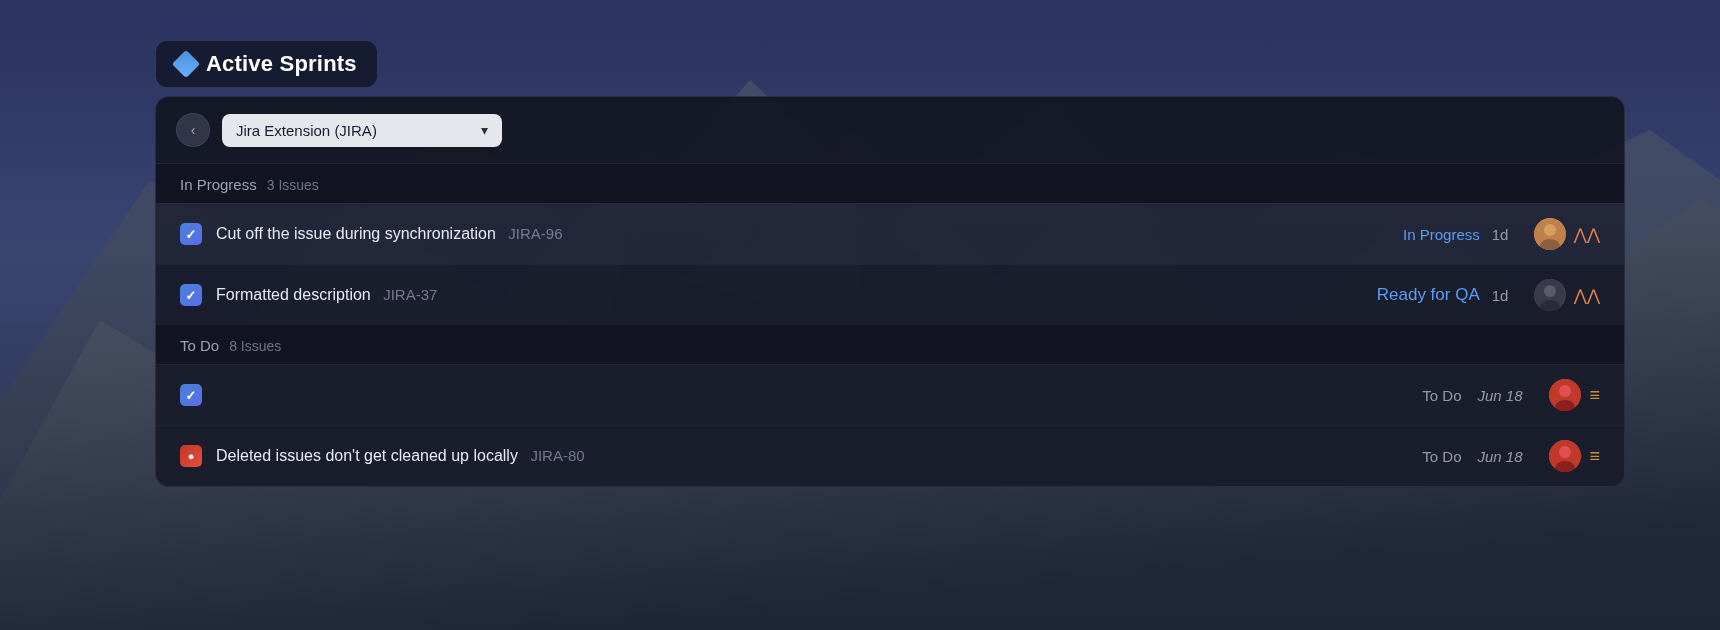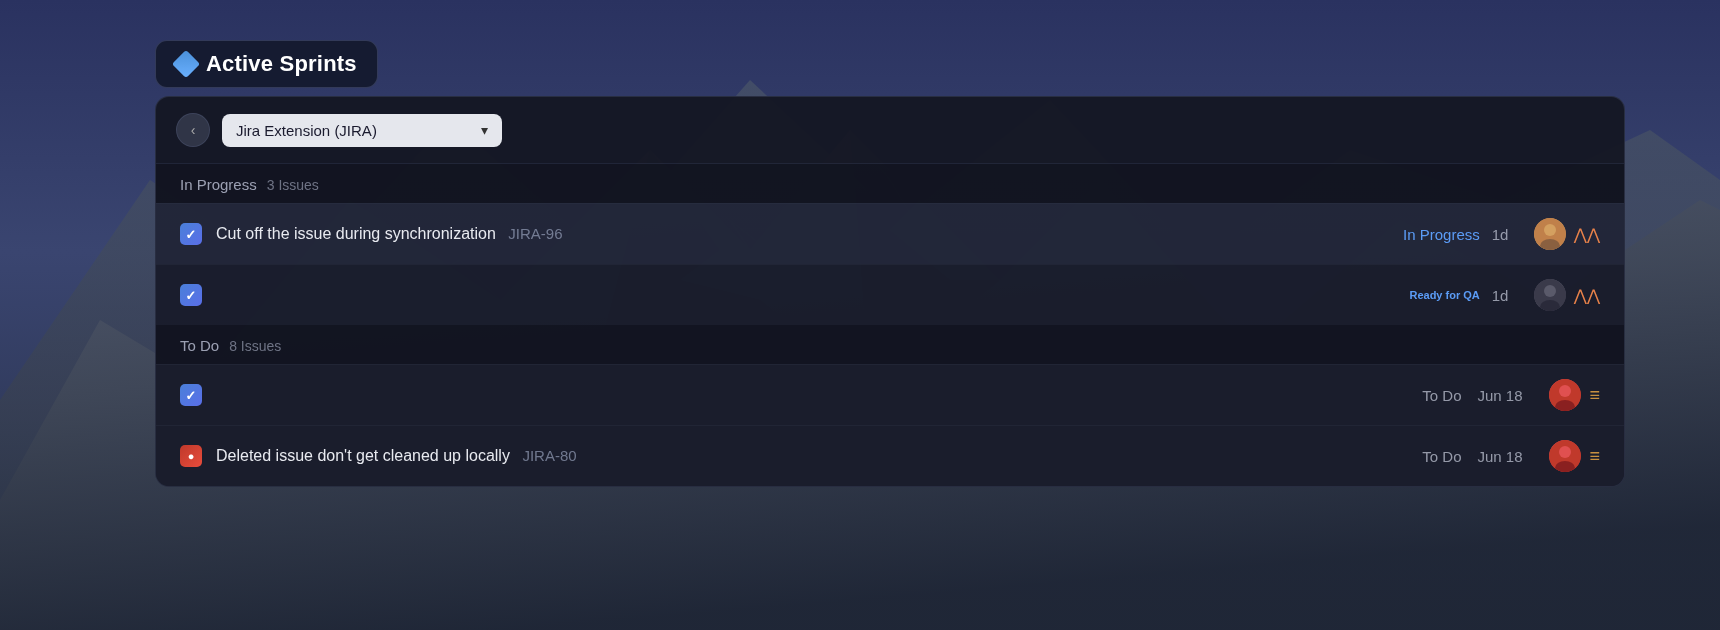--- a/index.html
+++ b/index.html
@@ -208,22 +208,22 @@
     .status-badge-progress {
       color: #5b9cf6;
       font-size: 15px;
       font-weight: 500;
       min-width: 120px;
       text-align: right;
     }
 
     .status-badge-qa {
       color: #5b9cf6;
-      font-size: 11px;
-      font-weight: 700;
+      font-size: 17px;
+      font-weight: 400;
       min-width: 120px;
       text-align: right;
     }
 
     .status-badge-todo {
       color: rgba(180, 185, 200, 0.8);
       font-size: 15px;
       font-weight: 400;
       min-width: 80px;
       text-align: right;
@@ -234,20 +234,21 @@
       font-size: 15px;
       margin-left: 12px;
       min-width: 30px;
     }
 
     .date-text {
       color: rgba(180, 185, 200, 0.8);
       font-size: 15px;
       margin-left: 16px;
       min-width: 60px;
+      font-style: italic;
     }
 
     .avatar {
       width: 32px;
       height: 32px;
       border-radius: 50%;
       margin-left: 12px;
       overflow: hidden;
       flex-shrink: 0;
     }
@@ -386,20 +387,24 @@
             </svg>
           </div>
           <span class="priority-high">⋀⋀</span>
         </div>
       </div>
 
       <div class="issue-row">
         <div class="checkbox-story">
           <span class="check-mark">✓</span>
         </div>
+        <span class="issue-title">
+          <span>Formatted description</span>
+          <span class="issue-key">JIRA-37</span>
+        </span>
         <div class="right-section">
           <span class="status-badge-qa">Ready for QA</span>
           <span class="time-estimate">1d</span>
           <div class="avatar avatar-2">
             <svg viewBox="0 0 32 32" xmlns="http://www.w3.org/2000/svg">
               <circle cx="16" cy="16" r="16" fill="#3a3a4a"></circle>
               <circle cx="16" cy="12" r="6" fill="#5a5a6a"></circle>
               <ellipse cx="16" cy="28" rx="10" ry="7" fill="#2a2a3a"></ellipse>
             </svg>
           </div>
@@ -428,21 +433,21 @@
           </div>
           <span class="priority-medium">≡</span>
         </div>
       </div>
 
       <div class="issue-row">
         <div class="checkbox-bug">
           <span class="check-mark" style="font-size:11px;">●</span>
         </div>
         <span class="issue-title">
-          <span>Deleted issue don't get cleaned up locally</span>
+          <span>Deleted issues don't get cleaned up locally</span>
           <span class="issue-key">JIRA-80</span>
         </span>
         <div class="right-section">
           <span class="status-badge-todo">To Do</span>
           <span class="date-text">Jun 18</span>
           <div class="avatar avatar-4">
             <svg viewBox="0 0 32 32" xmlns="http://www.w3.org/2000/svg">
               <circle cx="16" cy="16" r="16" fill="#c0392b"></circle>
               <circle cx="16" cy="12" r="6" fill="#e05050"></circle>
               <ellipse cx="16" cy="28" rx="10" ry="7" fill="#8a2020"></ellipse>

